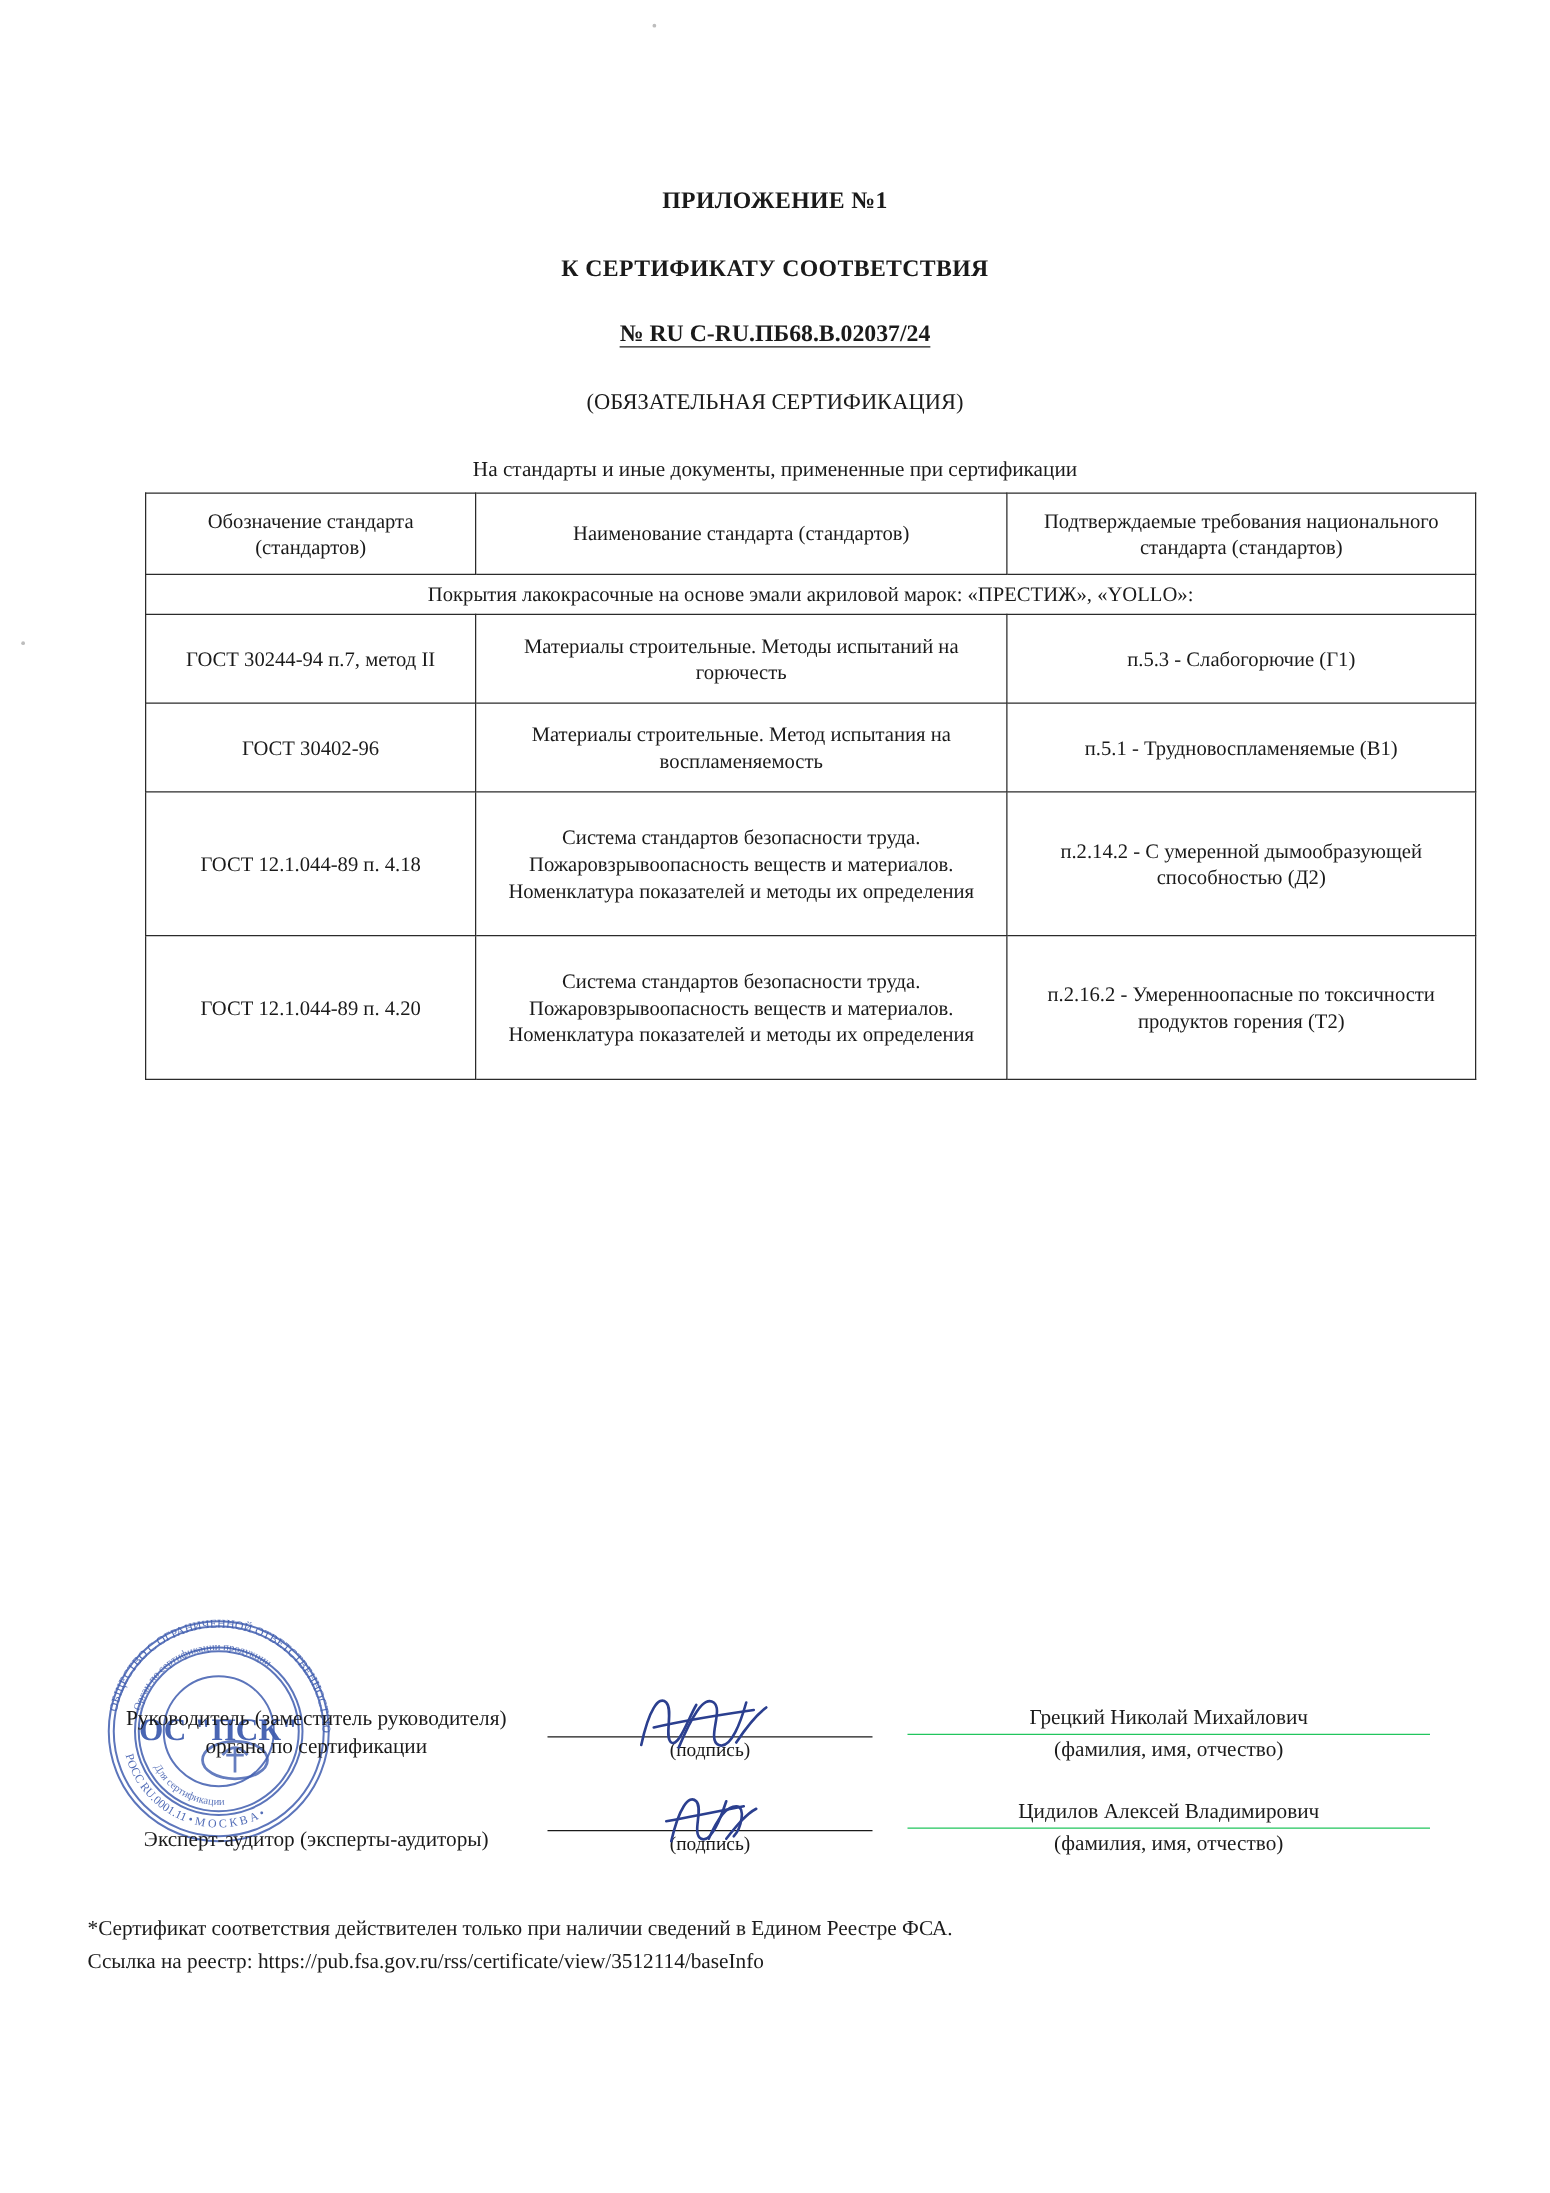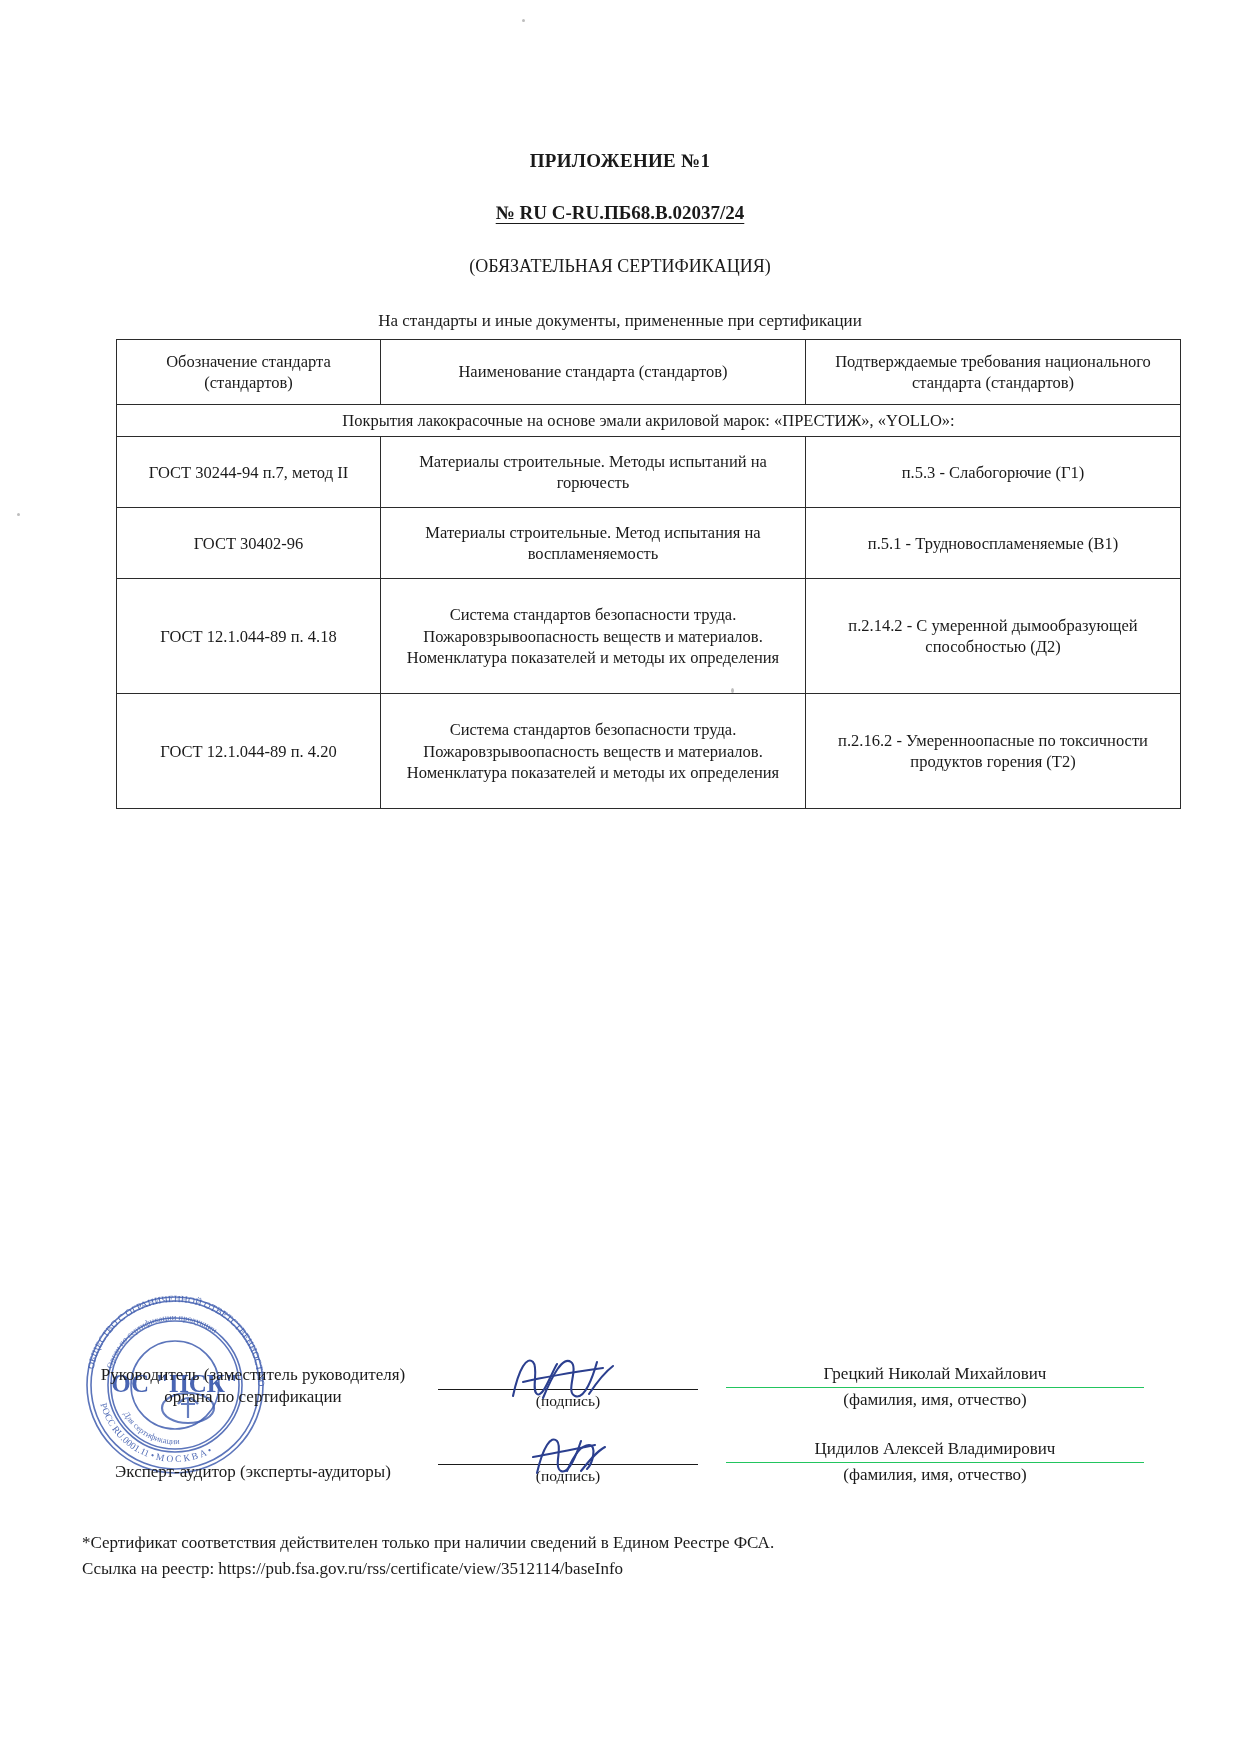--- a/index.html
+++ b/index.html
@@ -157,21 +157,21 @@
     top: 1280px;
     width: 210px;
     height: 210px;
     pointer-events: none;
     opacity: 0.92;
   }
 
   
   .footer {
     position: absolute;
-    left: 82px;
+    left: 70px;
     top: 1530px;
     width: 1070px;
     font-size: 17px;
     line-height: 1.55;
   }
 
   
   .speck {
     position: absolute;
     background: #bdbdbd;
@@ -182,20 +182,21 @@
 <body>
 
 <div class="page">
 
   <div class="speck" style="left:522px; top:19px; width:3px; height:3px;"></div>
   <div class="speck" style="left:17px; top:513px; width:3px; height:3px;"></div>
   <div class="speck" style="left:731px; top:688px; width:3px; height:5px;"></div>
 
   <div class="header">
     <div class="title-1">ПРИЛОЖЕНИЕ №1</div>
+    <div class="title-2">К СЕРТИФИКАТУ СООТВЕТСТВИЯ</div>
     <div><span class="title-3">№ RU C-RU.ПБ68.В.02037/24</span></div>
     <div class="title-4">(ОБЯЗАТЕЛЬНАЯ СЕРТИФИКАЦИЯ)</div>
   </div>
 
   <div class="table-caption">На стандарты и иные документы, примененные при сертификации</div>
 
   <div class="tbl-wrap">
     <table class="std">
       <colgroup>
         <col class="col-a">

